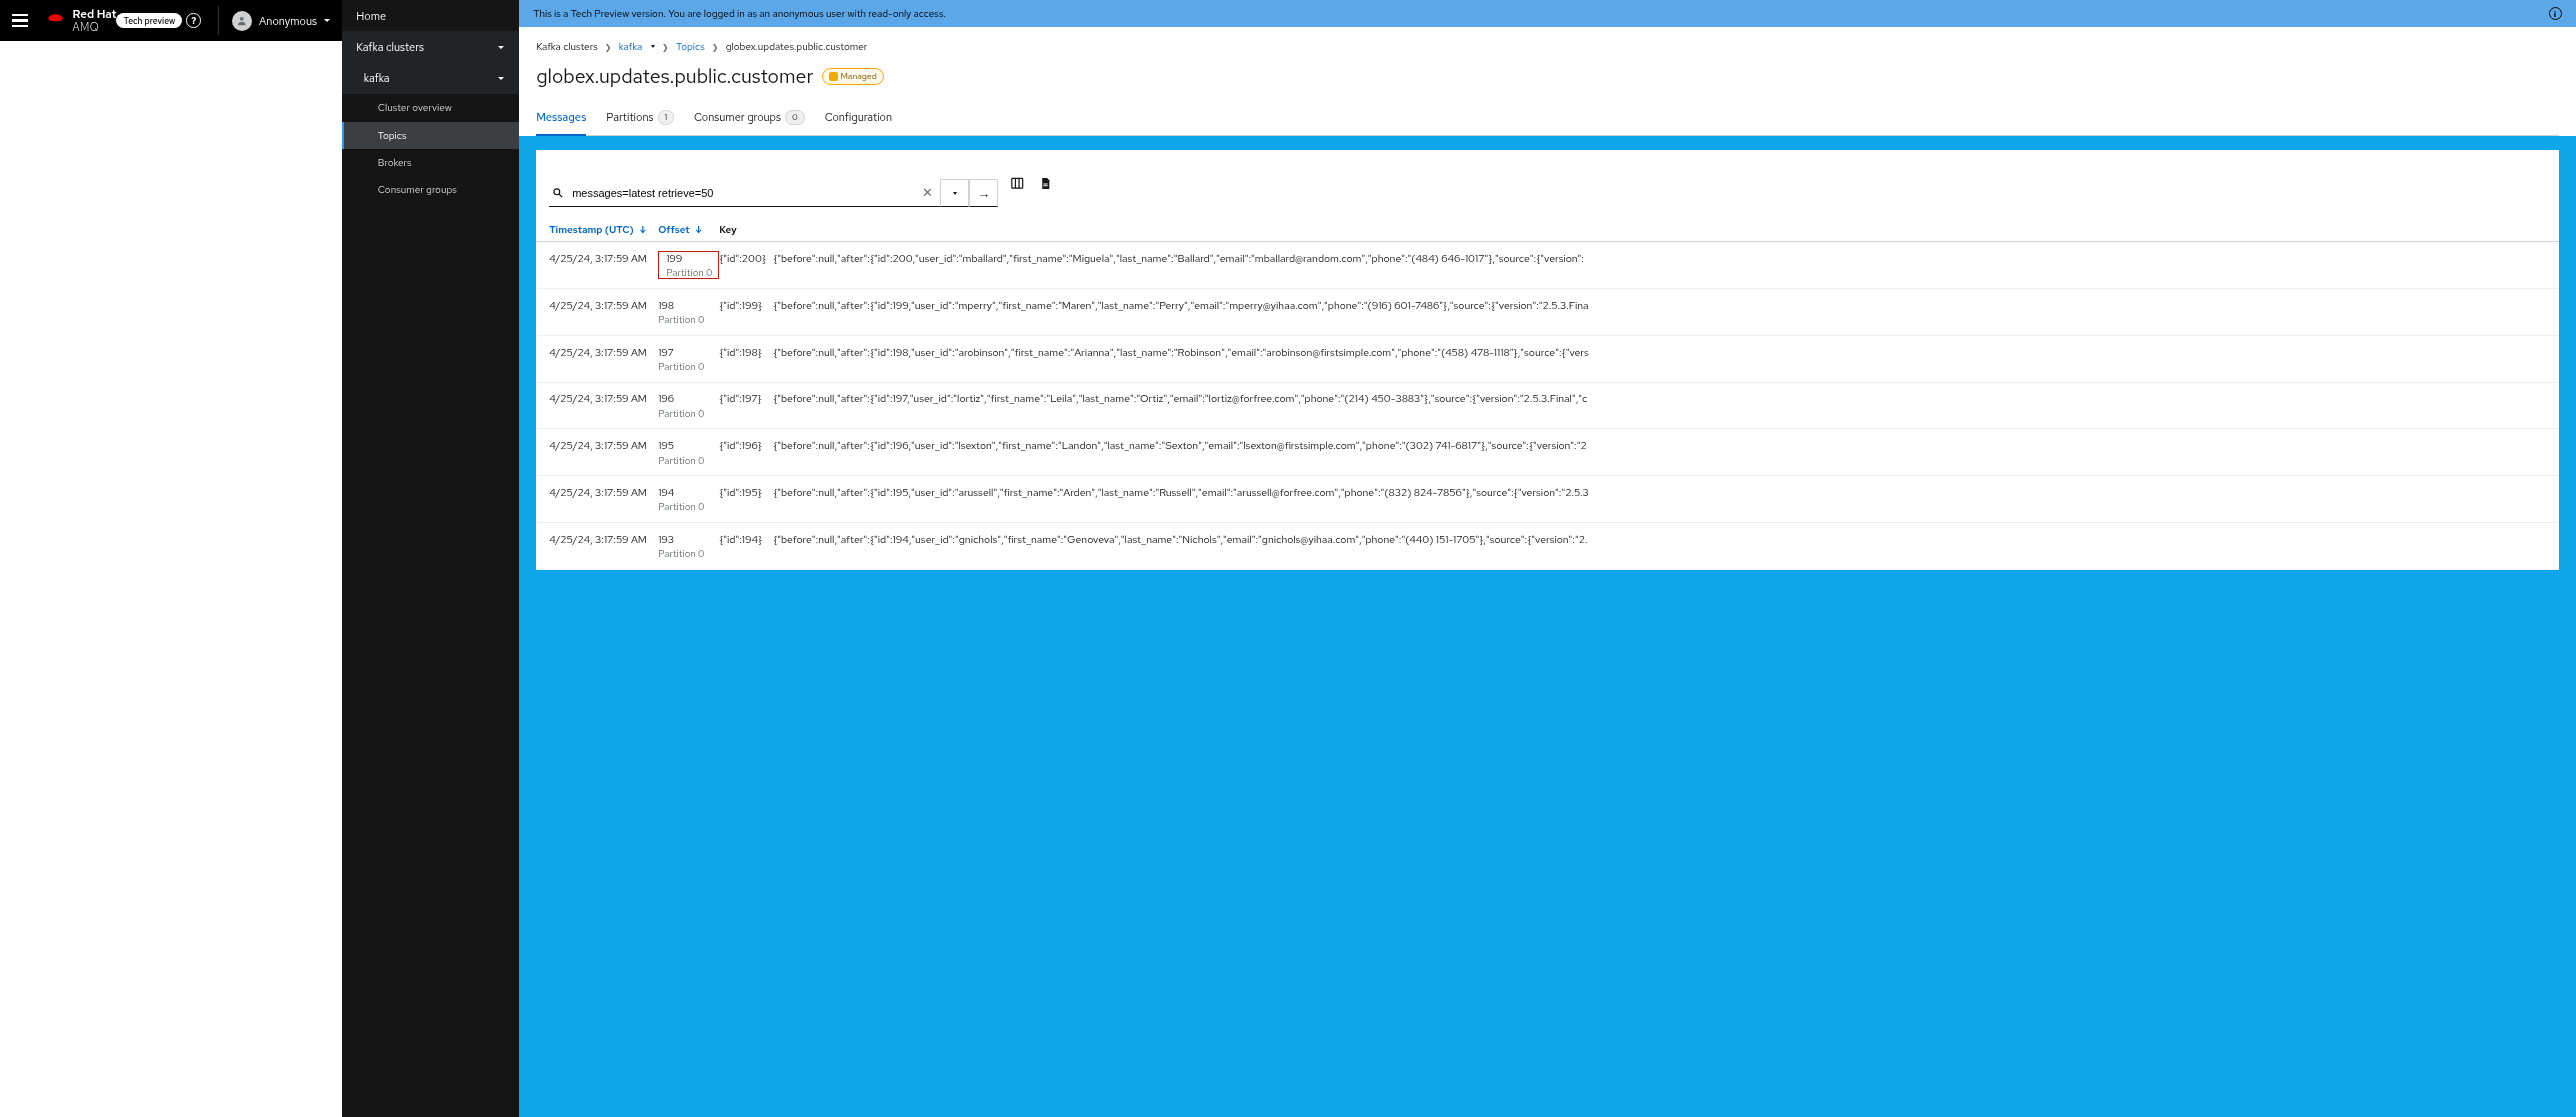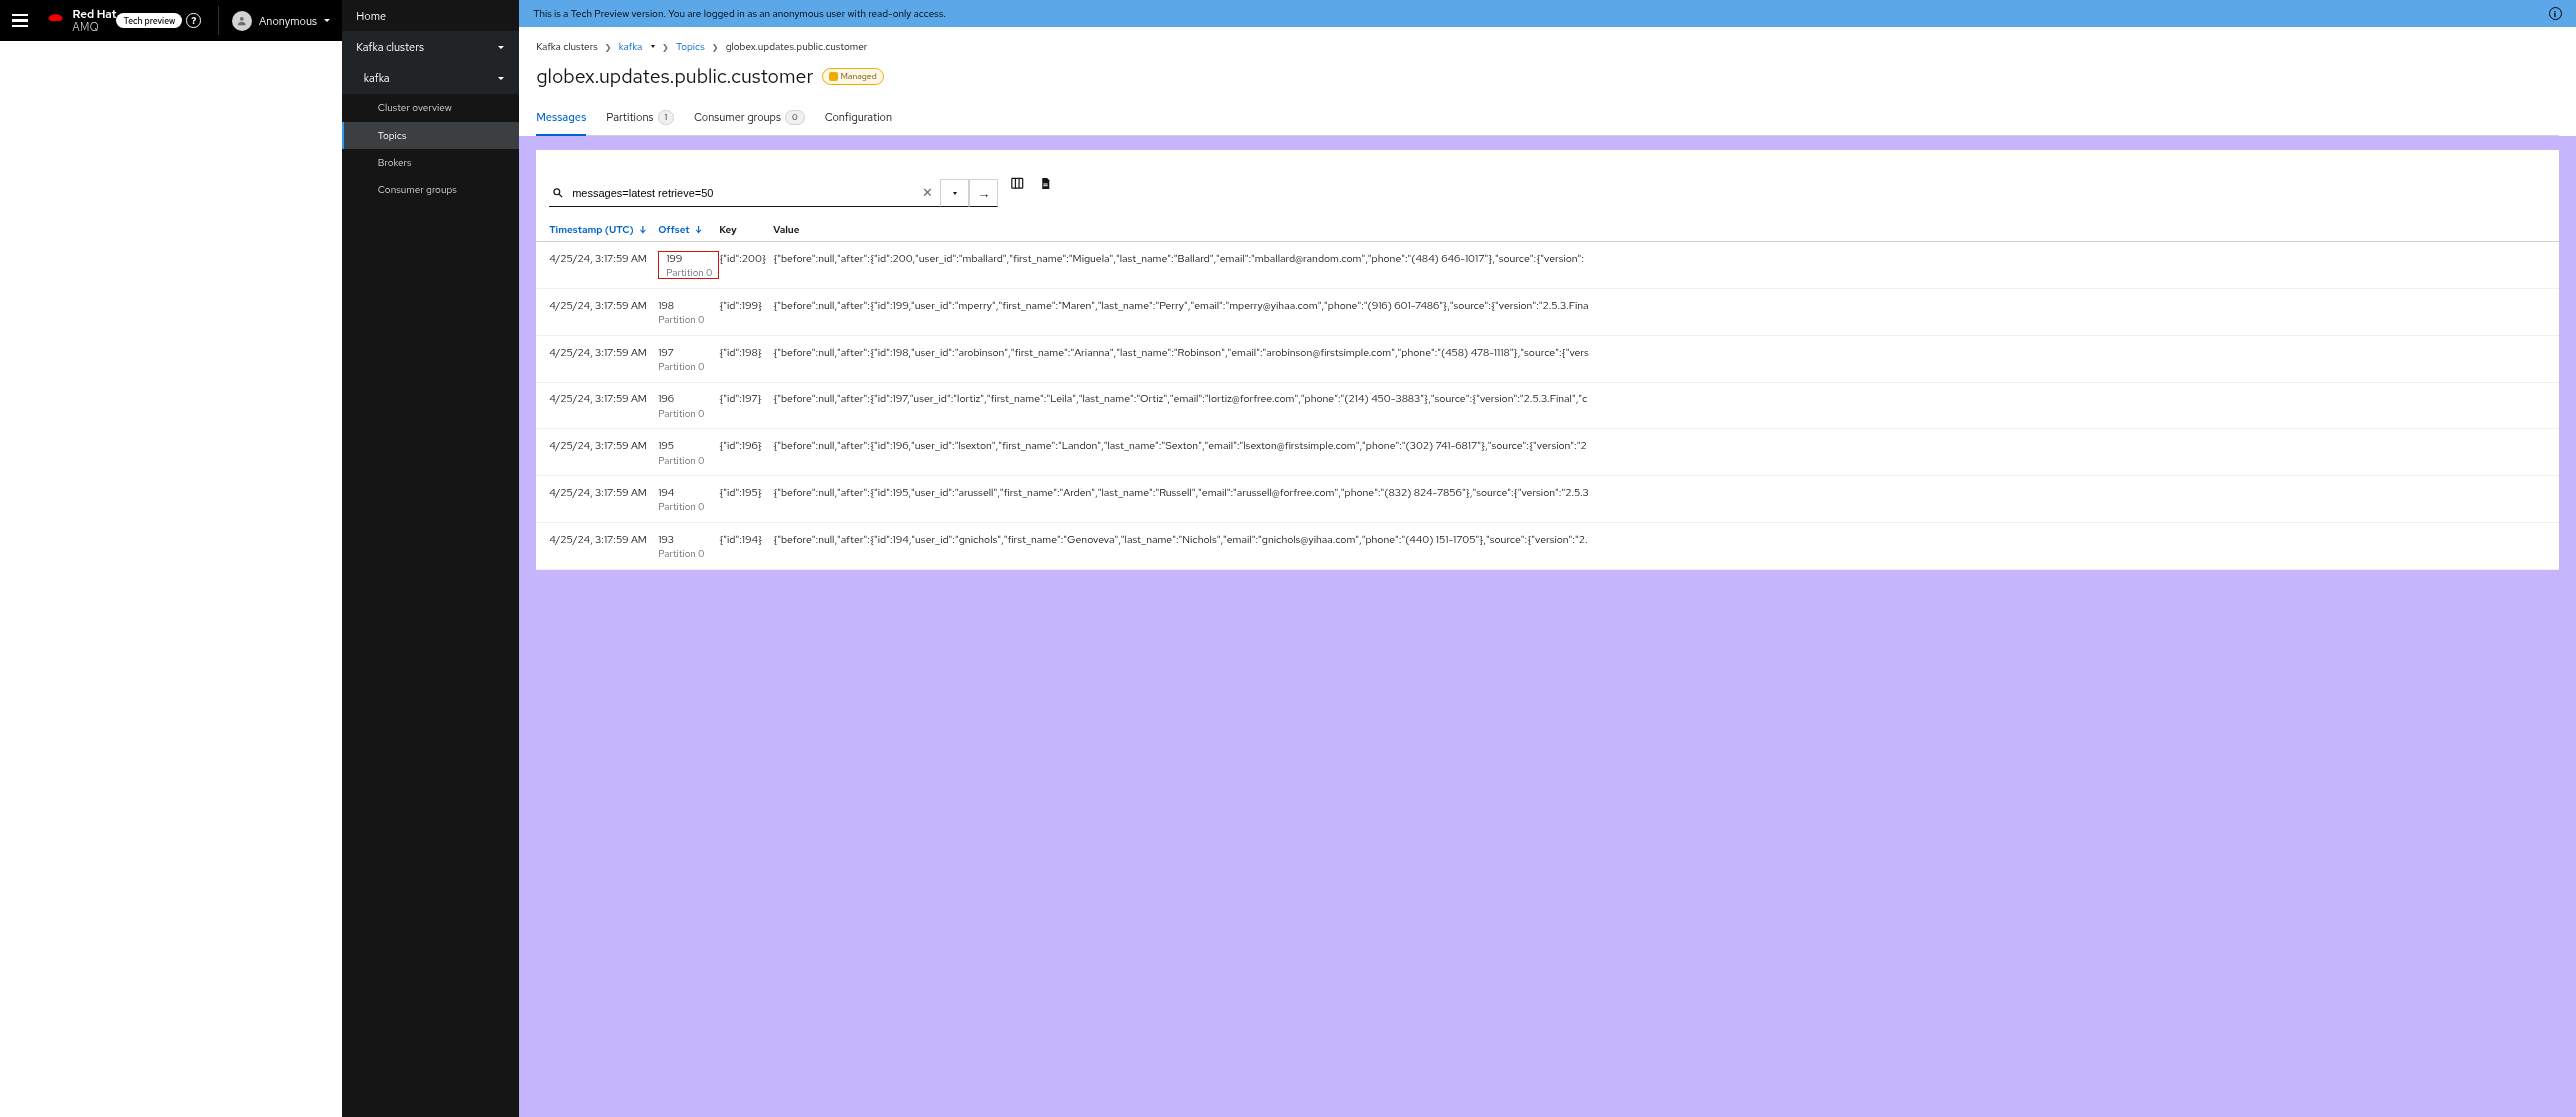--- a/index.html
+++ b/index.html
@@ -33,21 +33,21 @@
   .sidebar { width: 177px; background: #151515; color: #fff; flex-shrink: 0; display: flex; flex-direction: column; }
   .side-item { padding: 8.7px 14.5px; font-size: 11px; cursor: pointer; display: flex; align-items: center; justify-content: space-between; }
   .side-item.expandable { background: #212427; }
   .side-item.sub { padding-left: 22px; background: #212427; }
   .side-item.sub2 { padding: 7.2px 14.5px 7.2px 36px; font-size: 10px; color: #d2d2d2; }
   .side-item.sub2.active { background: #3c3f42; color: #fff; position: relative; }
   .side-item.sub2.active::before { content: ''; position: absolute; left: 0; top: 0; bottom: 0; width: 2.2px; background: #2b9af3; }
   .chev { width: 0; height: 0; border-left: 3.6px solid transparent; border-right: 3.6px solid transparent; border-top: 3.6px solid #fff; }
 
   
-  .main { flex: 1; display: flex; flex-direction: column; background: #c4b5fd; overflow: hidden; }
+  .main { flex: 1; display: flex; flex-direction: column; background: #0ea5e9; overflow: hidden; }
   .banner { background: #5ba7e8; color: #000; padding: 7.2px 14.5px; font-size: 10px; display: flex; align-items: center; justify-content: space-between; }
   .banner-info { width: 13px; height: 13px; border: 1.1px solid #000; border-radius: 50%; display: flex; align-items: center; justify-content: center; font-size: 8px; font-weight: 700; cursor: pointer; }
 
   .page-header-area { background: #fff; padding: 8.7px 17.4px 0 17.4px; }
   .breadcrumb { display: flex; align-items: center; gap: 7.2px; font-size: 10px; padding: 4.3px 0 10px 0; }
   .breadcrumb a { color: #0066cc; text-decoration: none; cursor: pointer; }
   .bc-sep { color: #6a6e73; font-size: 8px; }
   .bc-caret { display: inline-block; width: 0; height: 0; border-left: 2.9px solid transparent; border-right: 2.9px solid transparent; border-top: 3.6px solid #151515; margin-left: 1.4px; vertical-align: middle; }
   .page-title-row { display: flex; align-items: center; gap: 8.7px; padding-bottom: 13px; }
   .page-title { font-size: 19.6px; font-weight: 400; }
@@ -232,23 +232,20 @@
                 <span>Timestamp (UTC)</span>
                   <span class="sort-ind">↓</span>
               </div>
               <div class="th sortable col-off">
                 <span>Offset</span>
                   <span class="sort-ind">↓</span>
               </div>
               <div class="th col-key">
                 <span>Key</span>
               </div>
-              <div class="th col-val">
-                <span>Value</span>
-              </div>
             </div>
             <div id="tbody">
                 <div class="tr highlight">
                   <div class="col-ts">4/25/24, 3:17:59 AM</div>
                   <div class="col-off col-off-cell">
                     <div>199</div>
                     <div class="partition">Partition 0</div>
                   </div>
                   <div class="col-key key-text">{"id":200}</div>
                   <div class="col-val val-text">{"before":null,"after":{"id":200,"user_id":"mballard","first_name":"Miguela","last_name":"Ballard","email":"mballard@random.com","phone":"(484) 646-1017"},"source":{"version":</div>

